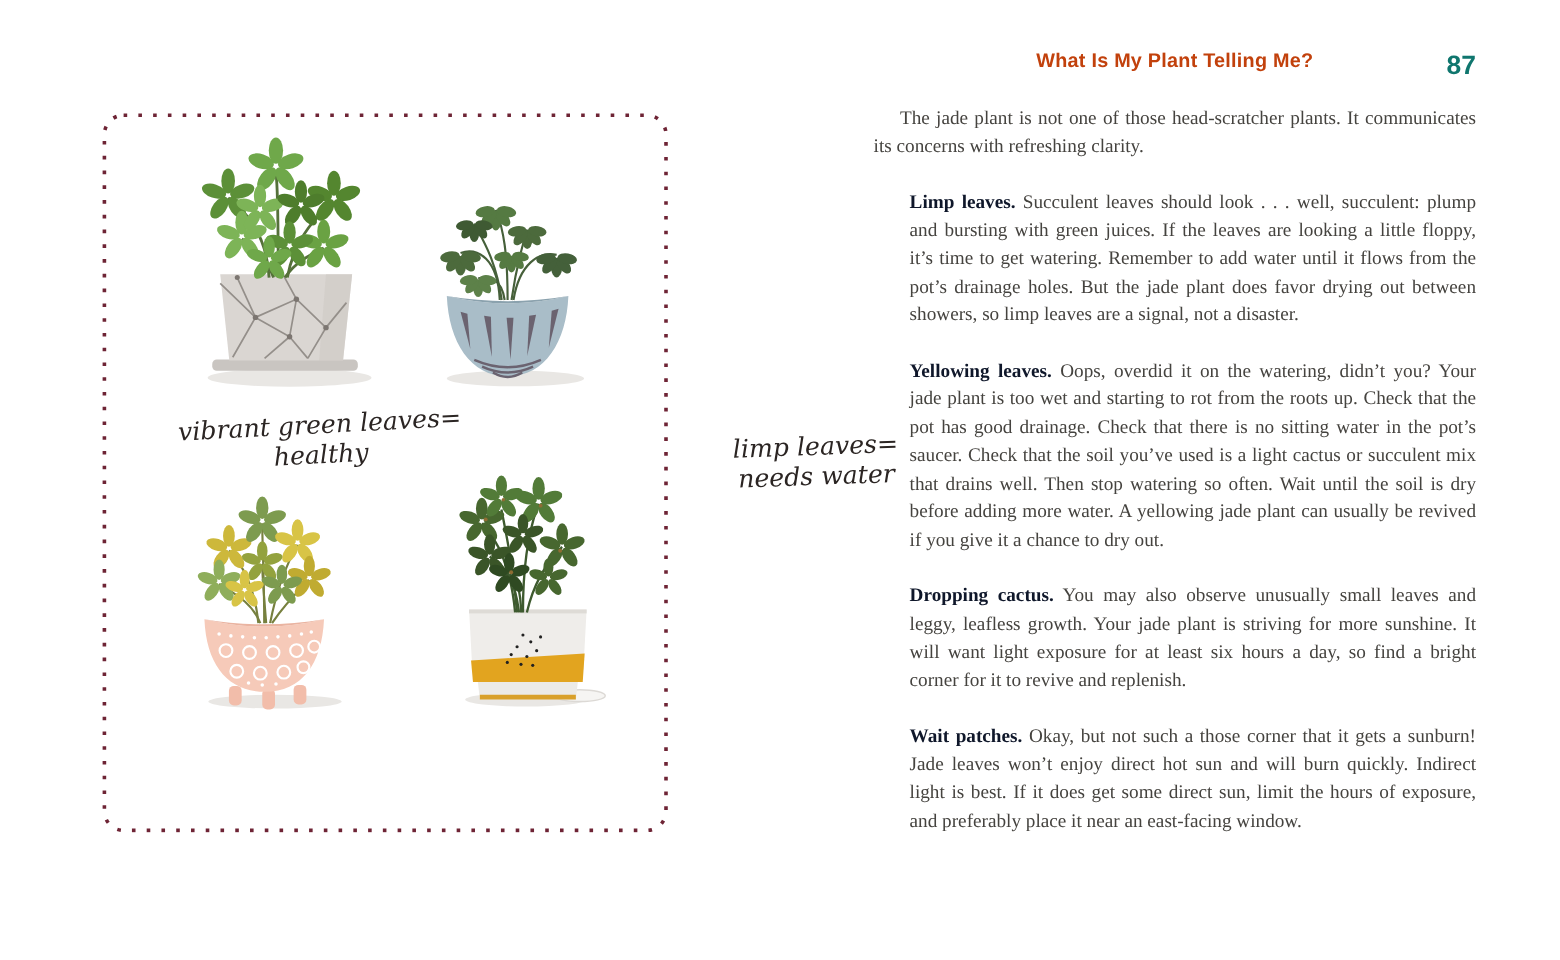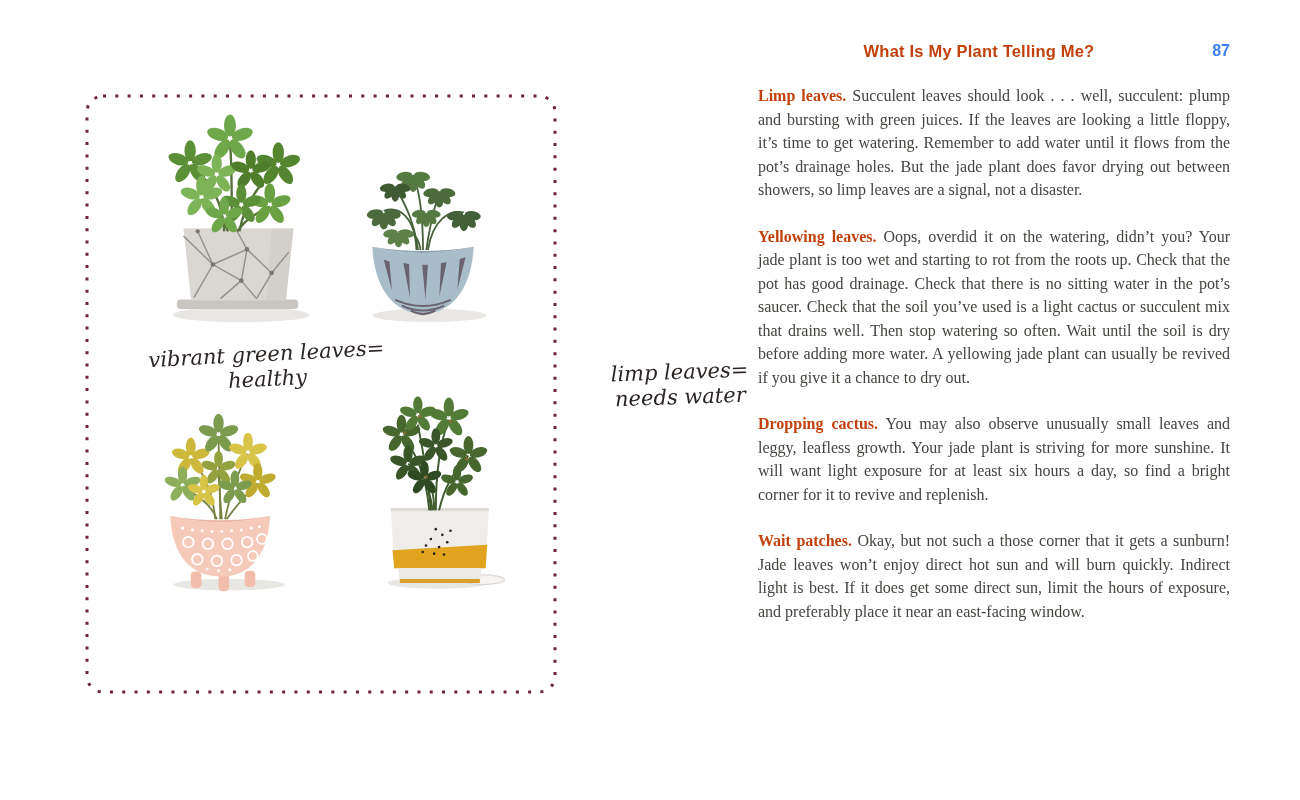--- a/index.html
+++ b/index.html
@@ -39,30 +39,30 @@
     text-align:center;
     font-family:"Liberation Sans", sans-serif;
     font-weight:600;
     font-size:16.5px;
     color:#c2410c;
     letter-spacing:.2px;
   }
   .page-num {
     position:absolute; top:42px; right:0;
     font-family:"Liberation Sans", sans-serif;
-    font-weight:600; font-size:16px; color:#3b82f6;
+    font-weight:600; font-size:22px; color:#0f766e;
   }
   .intro {
     margin-top:26px;
     font-size:16px; line-height:23.5px;
     text-indent:22px; text-align:justify;
   }
   .sections { margin-left:30px; }
   .sec { margin-top:23px; font-size:16px; line-height:23.5px; text-align:justify; }
-  .lead { font-weight:bold; color:#c2410c; }
+  .lead { font-weight:bold; color:#0f172a; }
 </style>
 </head>
 <body>
 
 <svg width="0" height="0" style="position:absolute" aria-hidden="true">
   <defs>
     <g id="cl">
       <ellipse cx="0" cy="-13" rx="6" ry="11"></ellipse>
       <ellipse transform="rotate(72)" cx="0" cy="-13" rx="6" ry="11"></ellipse>
       <ellipse transform="rotate(144)" cx="0" cy="-13" rx="6" ry="11"></ellipse>
@@ -274,20 +274,21 @@
       </svg>
 
     </figure>
 
   </div>
 
   <div class="right-col">
     <div class="running-head">What Is My Plant Telling Me?</div>
     <div class="page-num">87</div>
 
+    <p class="intro">The jade plant is not one of those head-scratcher plants. It communicates its concerns with refreshing clarity.</p>
 
     <div class="sections">
       <p class="sec"><strong class="lead">Limp leaves.</strong> <span>Succulent leaves should look . . . well, succulent: plump and bursting with green juices. If the leaves are looking a little floppy, it’s time to get watering. Remember to add water until it flows from the pot’s drainage holes. But the jade plant does favor drying out between showers, so limp leaves are a signal, not a disaster.</span></p>
       <p class="sec"><strong class="lead">Yellowing leaves.</strong> <span>Oops, overdid it on the watering, didn’t you? Your jade plant is too wet and starting to rot from the roots up. Check that the pot has good drainage. Check that there is no sitting water in the pot’s saucer. Check that the soil you’ve used is a light cactus or succulent mix that drains well. Then stop watering so often. Wait until the soil is dry before adding more water. A yellowing jade plant can usually be revived if you give it a chance to dry out.</span></p>
       <p class="sec"><strong class="lead">Dropping cactus.</strong> <span>You may also observe unusually small leaves and leggy, leafless growth. Your jade plant is striving for more sunshine. It will want light exposure for at least six hours a day, so find a bright corner for it to revive and replenish.</span></p>
       <p class="sec"><strong class="lead">Wait patches.</strong> <span>Okay, but not such a those corner that it gets a sunburn! Jade leaves won’t enjoy direct hot sun and will burn quickly. Indirect light is best. If it does get some direct sun, limit the hours of exposure, and preferably place it near an east-facing window.</span></p>
     </div>
   </div>
 
 </div>

